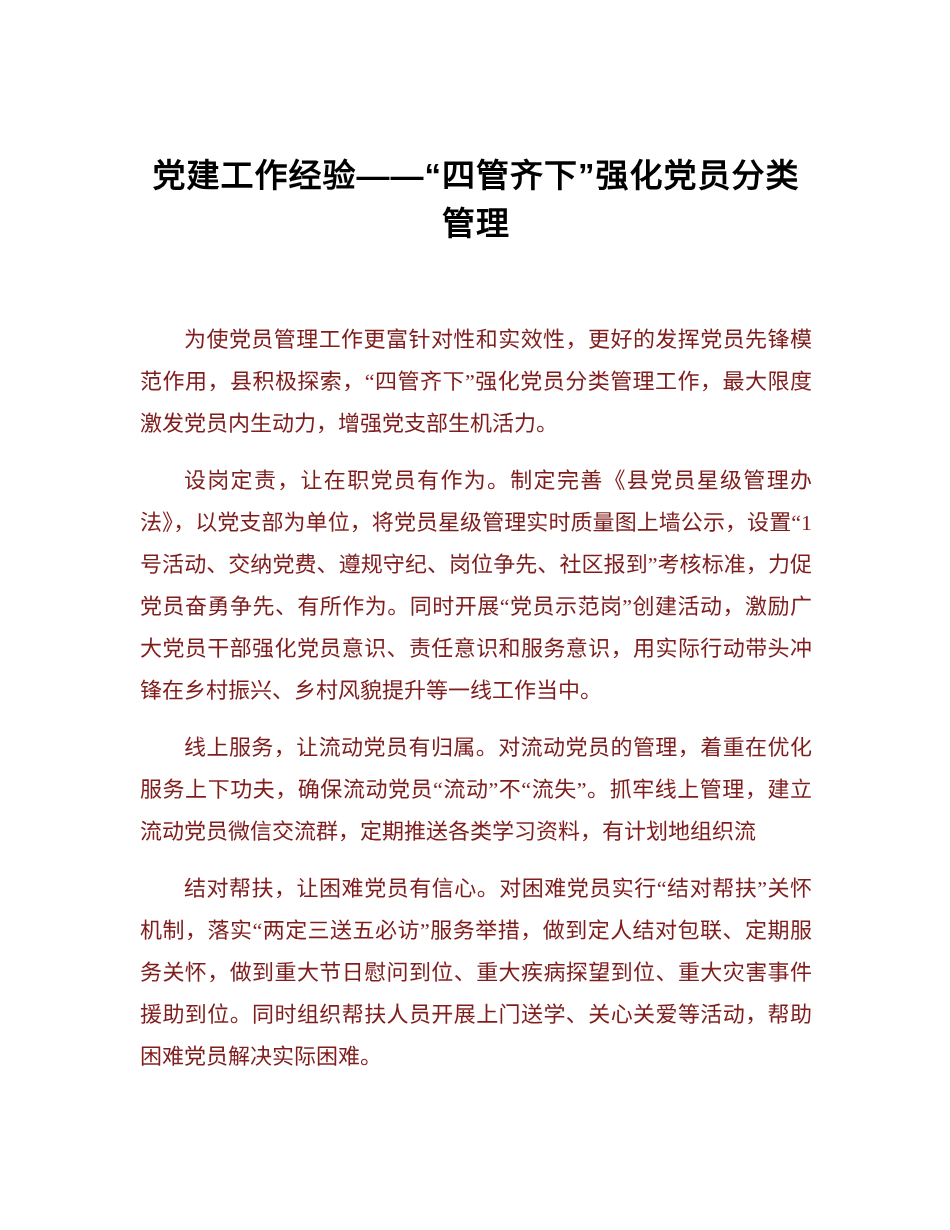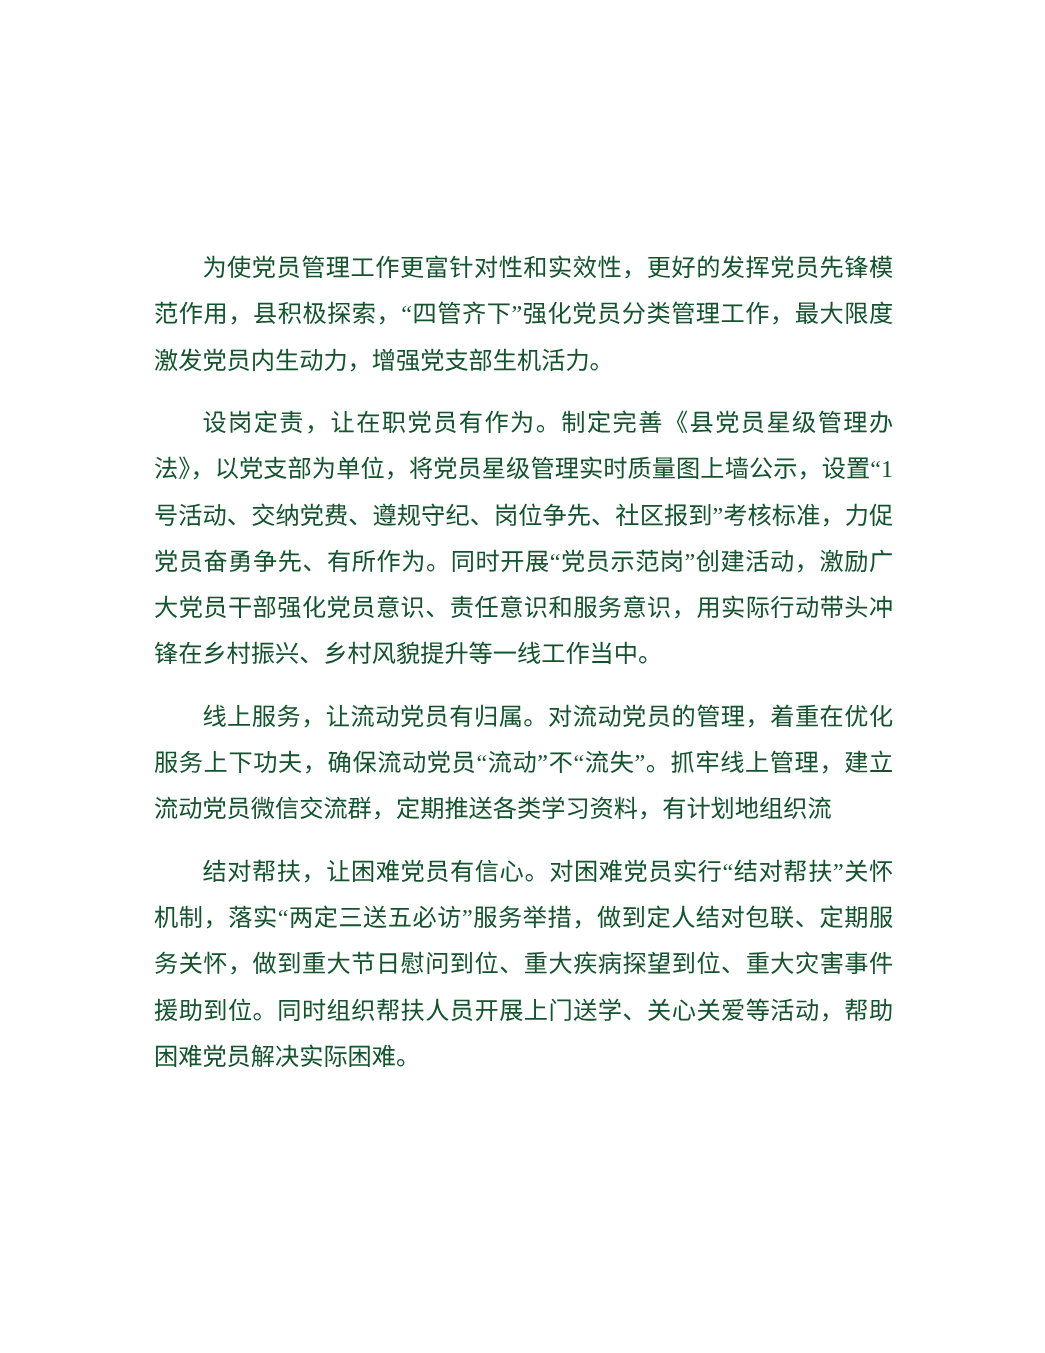--- a/index.html
+++ b/index.html
@@ -35,27 +35,31 @@
     margin-top: 71px;
   }
   .doc-body p {
     font-size: 22px;
     line-height: 42px;
     text-align: justify;
     text-justify: inter-ideograph;
     text-indent: 2em;
     margin-bottom: 15px;
     word-break: break-all;
-    color: #14532d;
+    color: #7f1d1d;
   }
 </style>
 </head>
 <body>
 
 <div class="page">
+  <h1 class="doc-title">
+    <span class="title-line">党建工作经验——“四管齐下”强化党员分类</span>
+    <span class="title-line">管理</span>
+  </h1>
 
   <div class="doc-body">
     <p>为使党员管理工作更富针对性和实效性，更好的发挥党员先锋模范作用，县积极探索，“四管齐下”强化党员分类管理工作，最大限度激发党员内生动力，增强党支部生机活力。</p>
     <p>设岗定责，让在职党员有作为。制定完善《县党员星级管理办法》，以党支部为单位，将党员星级管理实时质量图上墙公示，设置“1号活动、交纳党费、遵规守纪、岗位争先、社区报到”考核标准，力促党员奋勇争先、有所作为。同时开展“党员示范岗”创建活动，激励广大党员干部强化党员意识、责任意识和服务意识，用实际行动带头冲锋在乡村振兴、乡村风貌提升等一线工作当中。</p>
     <p>线上服务，让流动党员有归属。对流动党员的管理，着重在优化服务上下功夫，确保流动党员“流动”不“流失”。抓牢线上管理，建立流动党员微信交流群，定期推送各类学习资料，有计划地组织流</p>
     <p>结对帮扶，让困难党员有信心。对困难党员实行“结对帮扶”关怀机制，落实“两定三送五必访”服务举措，做到定人结对包联、定期服务关怀，做到重大节日慰问到位、重大疾病探望到位、重大灾害事件援助到位。同时组织帮扶人员开展上门送学、关心关爱等活动，帮助困难党员解决实际困难。</p>
   </div>
 </div>
 
 </body></html>

